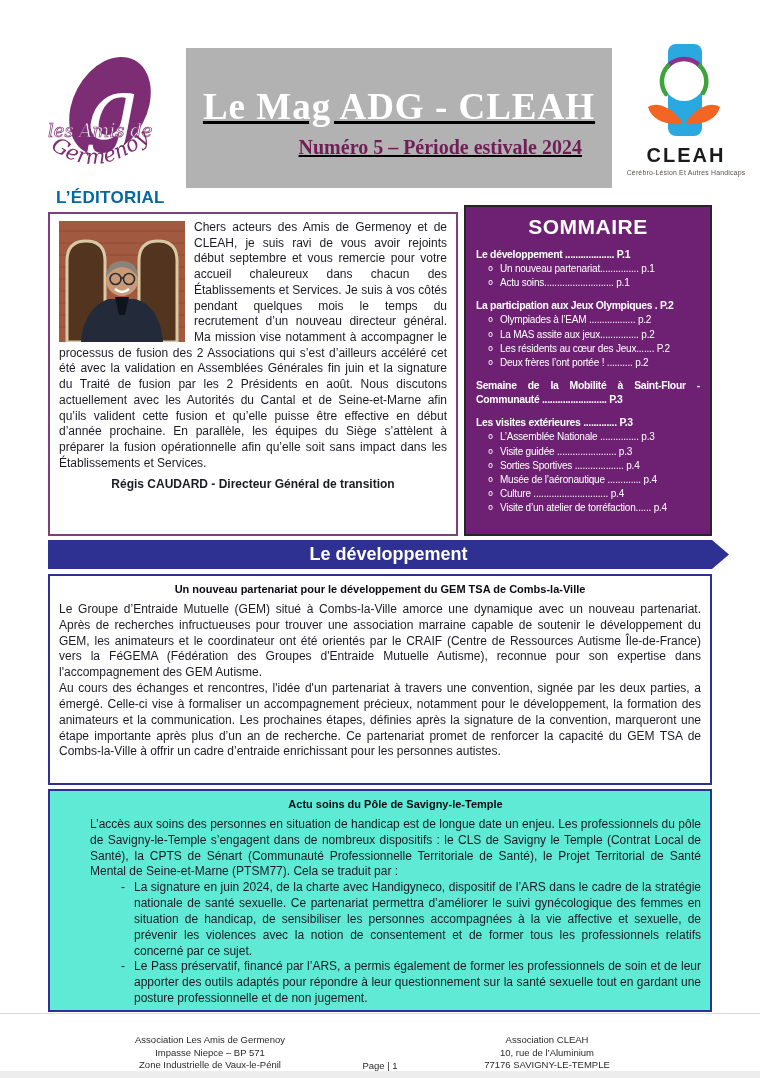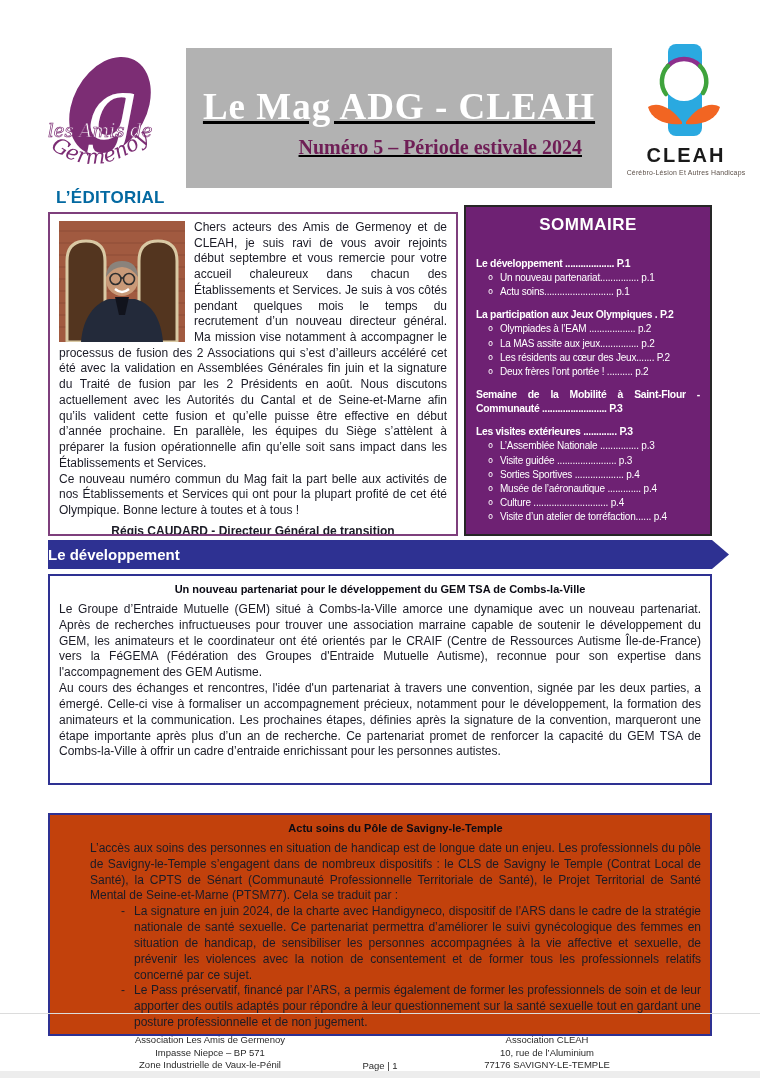--- a/index.html
+++ b/index.html
@@ -28,43 +28,43 @@
                    border:2px solid #7e3f7c; padding:6px 9px 4px 9px; overflow:hidden; }
   .editorial-photo { float:left; width:126px; height:121px; margin:1px 9px 3px 0; display:block; }
   .editorial-box p { font-size:12px; line-height:1.31; text-align:justify; color:#1b1b26; }
   .editorial-signature { text-align:center; font-weight:bold; font-size:12px;
                          color:#1b1b26; margin-top:5px; }
 
   
   .sommaire { position:absolute; left:464px; top:205px; width:248px; height:331px;
               background:#6e2173; border:2px solid #262626; color:#ffffff;
               padding:8px 10px; overflow:hidden; }
-  .sommaire-title { text-align:center; font-weight:bold; font-size:17px;
-                    letter-spacing:.5px; margin-bottom:22px; }
+  .sommaire-title { text-align:center; font-weight:bold; font-size:21px;
+                    letter-spacing:.5px; margin-bottom:9px; }
   .toc-sec { margin-bottom:9px; }
   .toc-sec-title { font-weight:bold; font-size:10.4px; letter-spacing:-0.3px;
                    line-height:1.35; white-space:nowrap; overflow:hidden; }
   .toc-sec.wrap .toc-sec-title { white-space:normal; text-align:justify; }
   .toc-item { font-size:10px; letter-spacing:-0.2px; line-height:1.42;
               padding-left:12px; white-space:nowrap; overflow:hidden; }
   .toc-bullet { font-family:"DejaVu Sans Mono",monospace; font-size:8.5px;
                 margin-right:7px; position:relative; top:-1px; }
 
   
   .dev-banner { position:absolute; left:48px; top:540px; width:681px; height:29px;
                 background:#2e3192;
                 clip-path:polygon(0 0, calc(100% - 17px) 0, 100% 50%, calc(100% - 17px) 100%, 0 100%); }
-  .dev-banner-label { color:#fff; font-weight:bold; font-size:15px; 
+  .dev-banner-label { color:#fff; font-weight:bold; font-size:18px; text-align:center;
                       line-height:29px; }
 
   
   .article { position:absolute; left:48px; width:664px; border:2px solid #2e3192;
              padding:5px 9px; overflow:hidden; }
   .article-1 { top:574px; height:211px; background:#ffffff; }
-  .article-2 { top:813px; height:223px; background:#c2410c;padding-left:40px; }
+  .article-2 { top:789px; height:223px; background:#5eead4;padding-left:40px; }
   .article-title { text-align:center; font-weight:bold; font-size:11px;
                    color:#0a0a14; margin:2px 0 7px 0; }
   .article p { font-size:12px; line-height:1.32; text-align:justify; color:#1b1b26; }
   .bullet-row { display:flex; padding-left:22px; }
   .bullet-dash { width:22px; flex:0 0 22px; font-size:12px; color:#1b1b26; text-align:center; }
   .bullet-text { flex:1; font-size:12px; line-height:1.32; text-align:justify; color:#1b1b26; }
 
   
   .footer-rule { position:absolute; left:0; top:1013px; width:760px; height:1px; background:#dcdcdc; }
   .footer-col { position:absolute; text-align:center; font-size:9.5px; line-height:1.32; color:#2a2a2a; }
@@ -132,21 +132,20 @@
       <path d="M 22 121 C 24 96 36 82 50 78 L 76 78 C 92 82 102 97 104 121 Z" fill="#232a3a"></path>
       <path d="M 56 76 L 70 76 L 66 94 L 60 94 Z" fill="#11131c"></path>
       <circle cx="63" cy="59" r="16" fill="#c99a78"></circle>
       <path d="M 47 56 Q 48 40 63 40 Q 78 40 79 56 Q 72 46 63 46 Q 54 46 47 56 Z" fill="#8a837c"></path>
       <circle cx="56.5" cy="58" r="5.5" fill="none" stroke="#2e2e2e" stroke-width="1.6"></circle>
       <circle cx="70" cy="58" r="5.5" fill="none" stroke="#2e2e2e" stroke-width="1.6"></circle>
       <line x1="62" y1="57" x2="64.5" y2="57" stroke="#2e2e2e" stroke-width="1.6"></line>
       <path d="M 56 68 Q 63 74 70 68" stroke="#ffffff" stroke-width="2.4" fill="none"></path>
     </svg>
     <p>Chers acteurs des Amis de Germenoy et de CLEAH, je suis ravi de vous avoir rejoints début septembre et vous remercie pour votre accueil chaleureux dans chacun des Établissements et Services. Je suis à vos côtés pendant quelques mois le temps du recrutement d’un nouveau directeur général. Ma mission vise notamment à accompagner le processus de fusion des 2 Associations qui s’est d’ailleurs accéléré cet été avec la validation en Assemblées Générales fin juin et la signature du Traité de fusion par les 2 Présidents en août. Nous discutons actuellement avec les Autorités du Cantal et de Seine-et-Marne afin qu’ils valident cette fusion et qu’elle puisse être effective en début d’année prochaine. En parallèle, les équipes du Siège s’attèlent à préparer la fusion opérationnelle afin qu’elle soit sans impact dans les Établissements et Services.</p>
-    <p>Ce nouveau numéro commun du Mag fait la part belle aux activités de nos Établissements et Services qui ont pour la plupart profité de cet été Olympique. Bonne lecture à toutes et à tous !</p>
     <div class="editorial-signature">Régis CAUDARD - Directeur Général de transition</div>
   </div>
 
   <div class="sommaire">
     <div class="sommaire-title">SOMMAIRE</div>
 
     <div class="toc-sec">
       <div class="toc-sec-title">Le développement ................... P.1</div>
       <div class="toc-item"><span class="toc-bullet">o</span><span>Un nouveau partenariat............... p.1</span></div>
       <div class="toc-item"><span class="toc-bullet">o</span><span>Actu soins........................... p.1</span></div>

